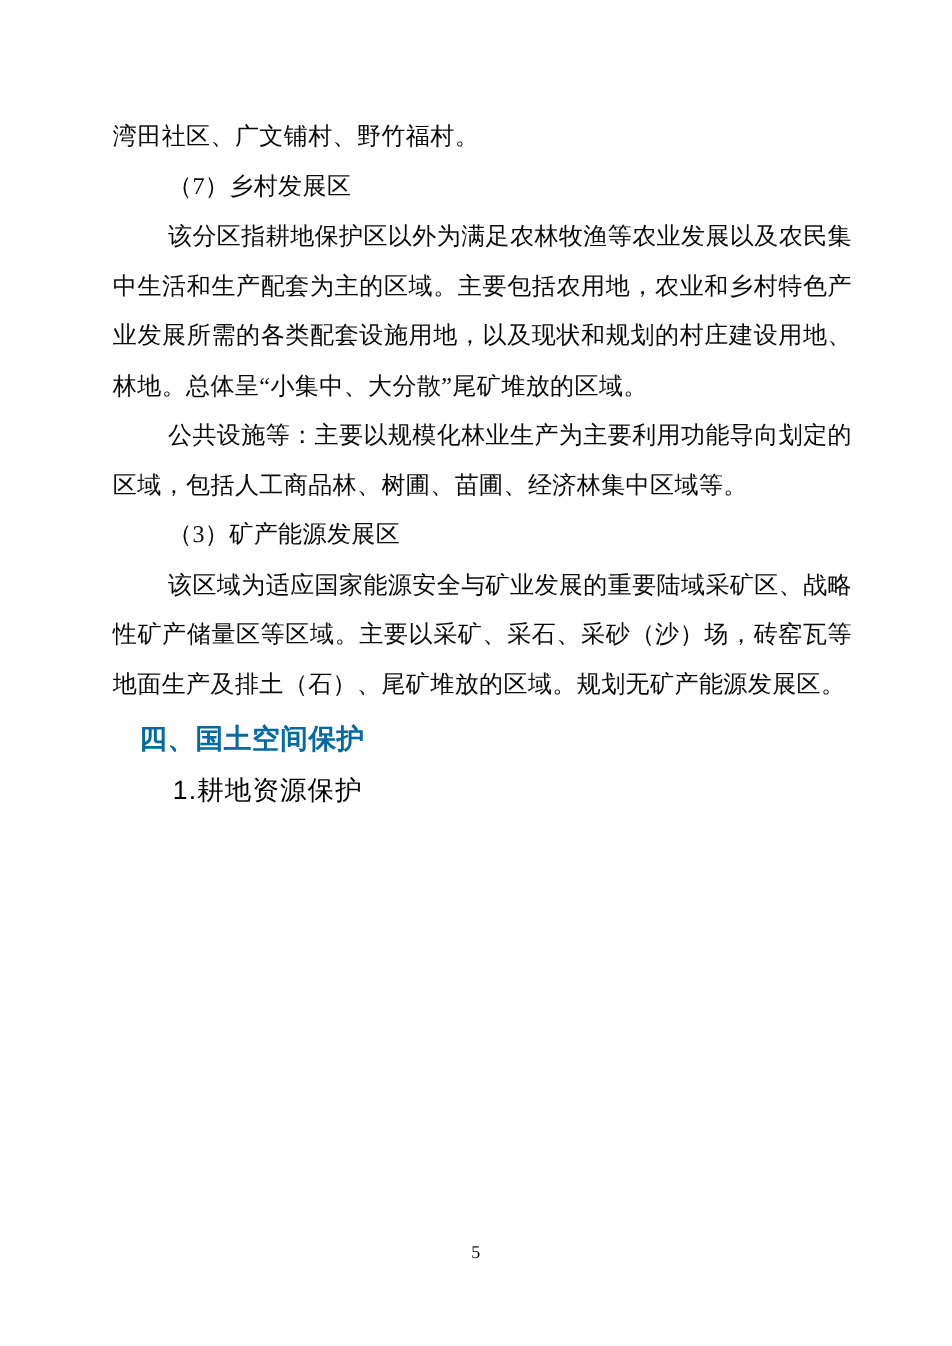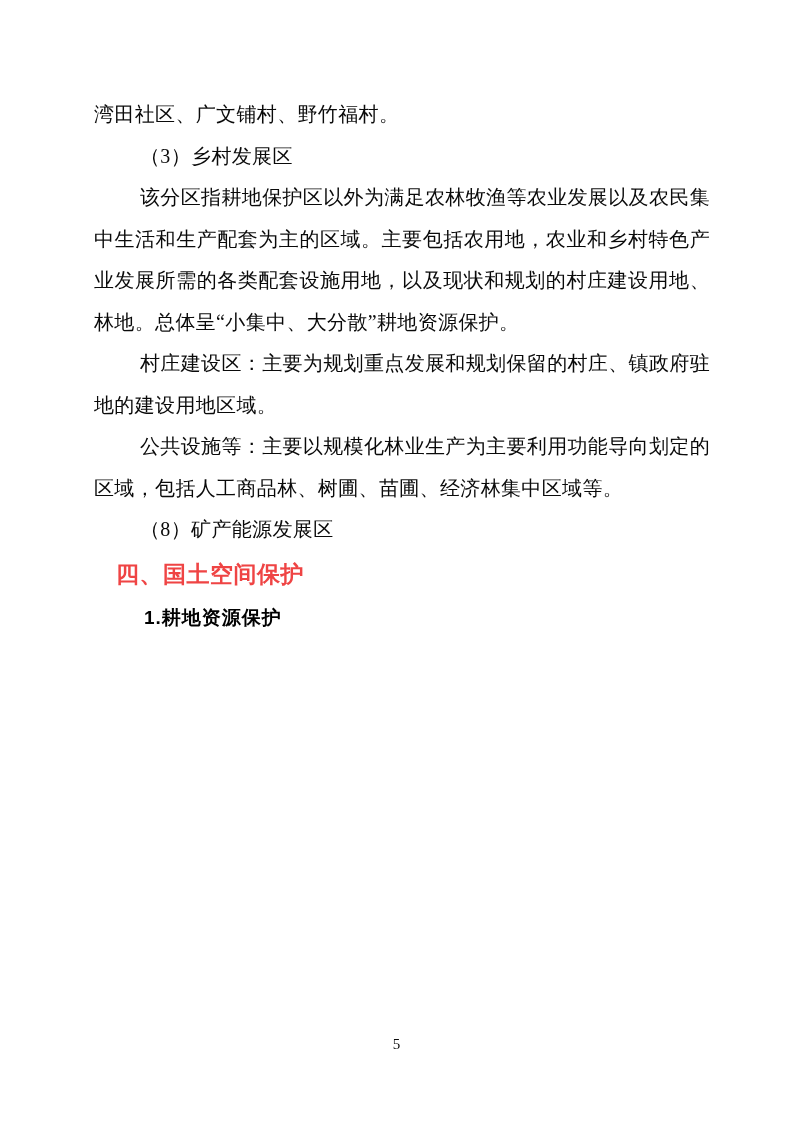--- a/index.html
+++ b/index.html
@@ -36,27 +36,27 @@
   .paragraph.indent {
     text-indent: 46px;
   }
   .heading-1 {
     margin: 4px 0 0 22px;
     font-size: 23px;
     line-height: 38px;
     font-weight: 700;
     letter-spacing: 0.5px;
     font-family: "Liberation Sans", "DejaVu Sans", sans-serif;
-    color: #ef4444;
+    color: #0369a1;
   }
   .heading-2 {
     margin: 8px 0 0 50px;
-    font-size: 19px;
+    font-size: 22px;
     line-height: 34px;
-    font-weight: 700;
+    font-weight: 400;
     letter-spacing: 1px;
     font-family: "Liberation Sans", "DejaVu Sans", sans-serif;
     color: #000000;
   }
   .footer {
     position: absolute;
     left: 0;
     top: 1034px;
     width: 100%;
     text-align: center;
@@ -68,25 +68,25 @@
     font-family: "Liberation Serif", "DejaVu Serif", serif;
   }
 </style>
 </head>
 <body>
 
 <div class="page">
 
   <div class="doc-body">
       <p class="paragraph">湾田社区、广文铺村、野竹福村。</p>
-      <p class="paragraph indent">（3）乡村发展区</p>
-      <p class="paragraph indent">该分区指耕地保护区以外为满足农林牧渔等农业发展以及农民集中生活和生产配套为主的区域。主要包括农用地，农业和乡村特色产业发展所需的各类配套设施用地，以及现状和规划的村庄建设用地、林地。总体呈“小集中、大分散”耕地资源保护。</p>
-      <p class="paragraph indent">村庄建设区：主要为规划重点发展和规划保留的村庄、镇政府驻地的建设用地区域。</p>
+      <p class="paragraph indent">（7）乡村发展区</p>
+      <p class="paragraph indent">该分区指耕地保护区以外为满足农林牧渔等农业发展以及农民集中生活和生产配套为主的区域。主要包括农用地，农业和乡村特色产业发展所需的各类配套设施用地，以及现状和规划的村庄建设用地、林地。总体呈“小集中、大分散”尾矿堆放的区域。</p>
       <p class="paragraph indent">公共设施等：主要以规模化林业生产为主要利用功能导向划定的区域，包括人工商品林、树圃、苗圃、经济林集中区域等。</p>
-      <p class="paragraph indent">（8）矿产能源发展区</p>
+      <p class="paragraph indent">（3）矿产能源发展区</p>
+      <p class="paragraph indent">该区域为适应国家能源安全与矿业发展的重要陆域采矿区、战略性矿产储量区等区域。主要以采矿、采石、采砂（沙）场，砖窑瓦等地面生产及排土（石）、尾矿堆放的区域。规划无矿产能源发展区。</p>
       <p class="heading-1">四、国土空间保护</p>
       <p class="heading-2">1.耕地资源保护</p>
     </div>
 
   <div class="footer">
     <span class="page-number">5</span>
   </div>
 
 </div>
 

